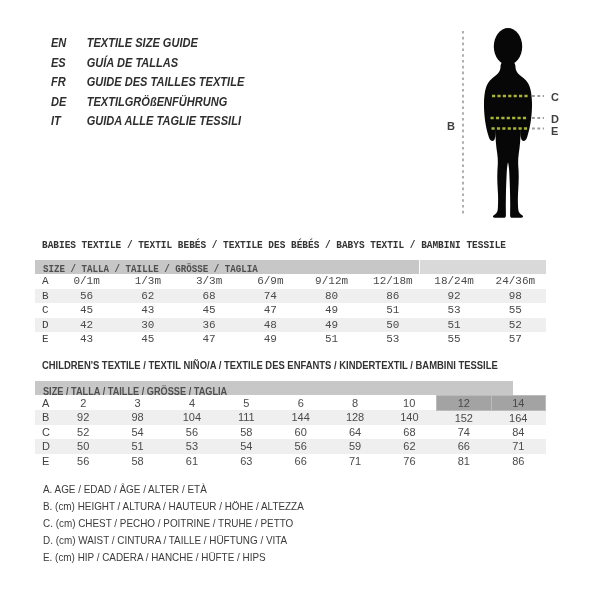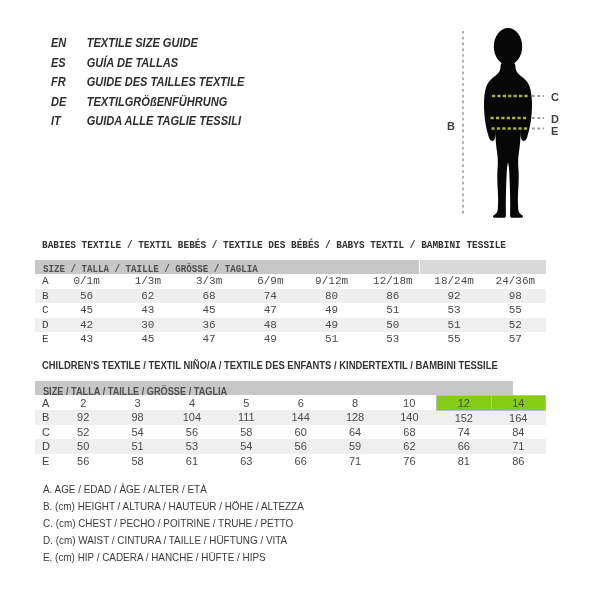--- a/index.html
+++ b/index.html
@@ -28,21 +28,21 @@
   .tbl-header .hdr-text { display:inline-block; font-size:10.8px; font-weight:bold; color:#4f4f4f;
     transform:scaleX(0.85); transform-origin:0 50%; white-space:nowrap; }
   .babies-hdr::after { content:""; position:absolute; right:0; top:0; width:126px; height:100%;
     background:rgba(255,255,255,0.32); border-left:1.5px solid rgba(255,255,255,0.9); }
   .children-hdr::after { content:""; position:absolute; right:0; top:0; width:33px; height:100%;
     background:#ffffff; }
   table { width:511px; border-collapse:collapse; table-layout:fixed; font-size:11px; color:#4a4a4a; }
   td { height:14.5px; text-align:center; padding:0; }
   td.lbl { width:21px; text-align:left; padding-left:7px; color:#3f3f3f; }
   tr.stripe { background:#efefef; }
-  td.hl { border:1px solid #bcbcbc; background:#84cc16; }
+  td.hl { border:1px solid #bcbcbc; background:#a3a3a3; }
   td.hl + td.hl { border-left:none; }
 
   
   .legend { position:absolute; left:43px; top:481px; }
   .legend-line { height:17px; line-height:17px; font-size:11px; color:#3b3b3b;
     transform:scaleX(0.9); transform-origin:0 50%; white-space:nowrap; }
 </style>
 </head>
 <body>
 

